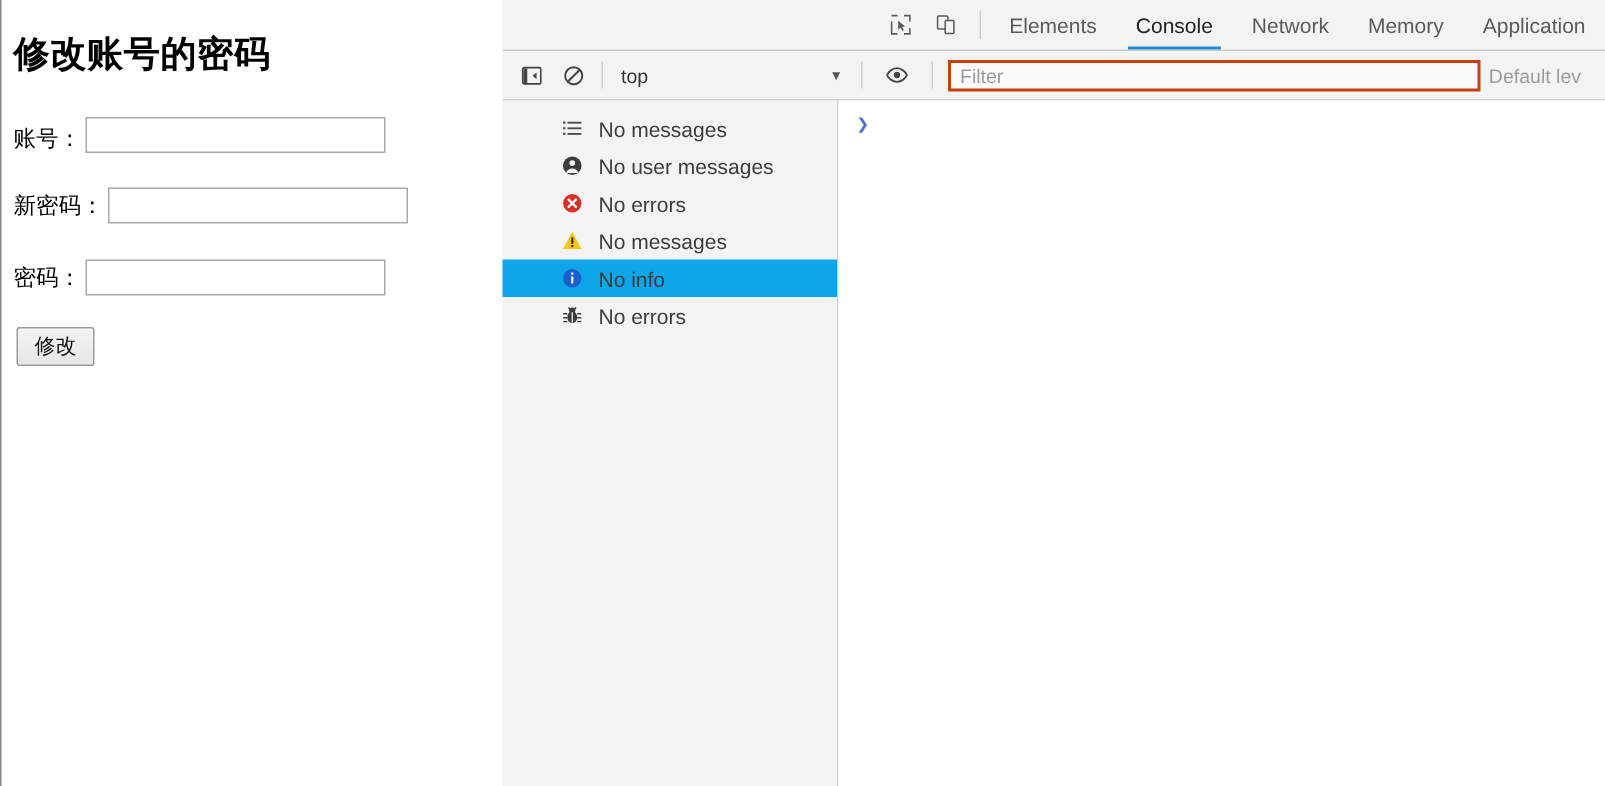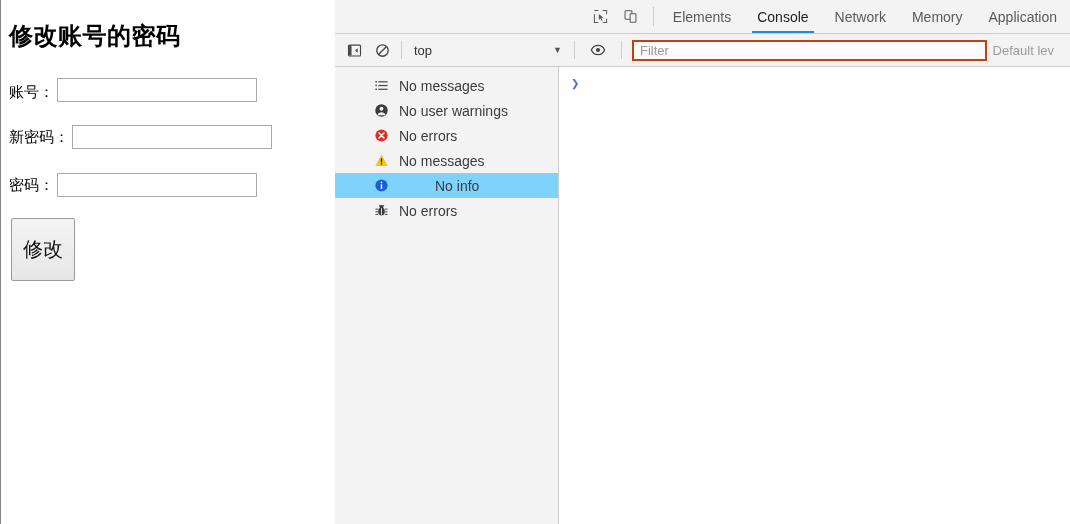--- a/index.html
+++ b/index.html
@@ -53,23 +53,23 @@
     font-family: "Liberation Sans", sans-serif;
     outline: none;
   }
   #row-account  { margin-top: 24px; align-items: flex-end; }
   #row-password { margin-top: 22px; }
   #row-newpass  { margin-top: 22px; }
   #row-newpass input.text-field { width: 200px; }
 
   #submit-row { margin-left: 10px; margin-top: 20px; }
   #submit-button {
-    font-size: 20px;
+    font-size: 14px;
     font-family: "DejaVu Sans", "Liberation Sans", sans-serif;
-    padding: 17px 11px;
+    padding: 3px 11px;
     background: linear-gradient(#f4f4f4, #e6e6e6);
     border: 1px solid #9a9a9a;
     border-radius: 2px;
     color: #111;
     cursor: default;
   }
 
   
   #devtools {
     position: absolute; left: 335px; top: 0;
@@ -172,21 +172,21 @@
     padding-top: 6px;
   }
   .sidebar-item {
     display: flex; align-items: center;
     height: 25px;
     padding-left: 38px;
     font-size: 14px;
     color: #3c3c3c;
     cursor: default;
   }
-  .sidebar-item.selected { background: #7dd3fc; gap: 36px; }
+  .sidebar-item.selected { background: #0ea5e9; }
   .sidebar-item .si-icon {
     width: 17px; height: 17px;
     margin-right: 9px;
     display: flex; align-items: center; justify-content: center;
     flex: 0 0 auto;
   }
   #console-main {
     flex: 1;
     background: #ffffff;
     position: relative;
@@ -310,21 +310,21 @@
         </div>
 
         <div class="sidebar-item">
           <span class="si-icon">
             <svg width="15" height="15" viewBox="0 0 16 16">
               <circle cx="8" cy="8" r="6.6" fill="#3c3c3c"></circle>
               <circle cx="8" cy="6.1" r="2.05" fill="#f3f3f3"></circle>
               <path d="M3.6 13.1c0.7-2.1 2.3-3.2 4.4-3.2s3.7 1.1 4.4 3.2z" fill="#f3f3f3"></path>
             </svg>
           </span>
-          <span>No user warnings</span>
+          <span>No user messages</span>
         </div>
 
         <div class="sidebar-item">
           <span class="si-icon">
             <svg width="15" height="15" viewBox="0 0 16 16">
               <circle cx="8" cy="8" r="6.5" fill="#d93025"></circle>
               <path d="M5.4 5.4l5.2 5.2M10.6 5.4l-5.2 5.2" stroke="#fff" stroke-width="1.6" stroke-linecap="round"></path>
             </svg>
           </span>
           <span>No errors</span>

